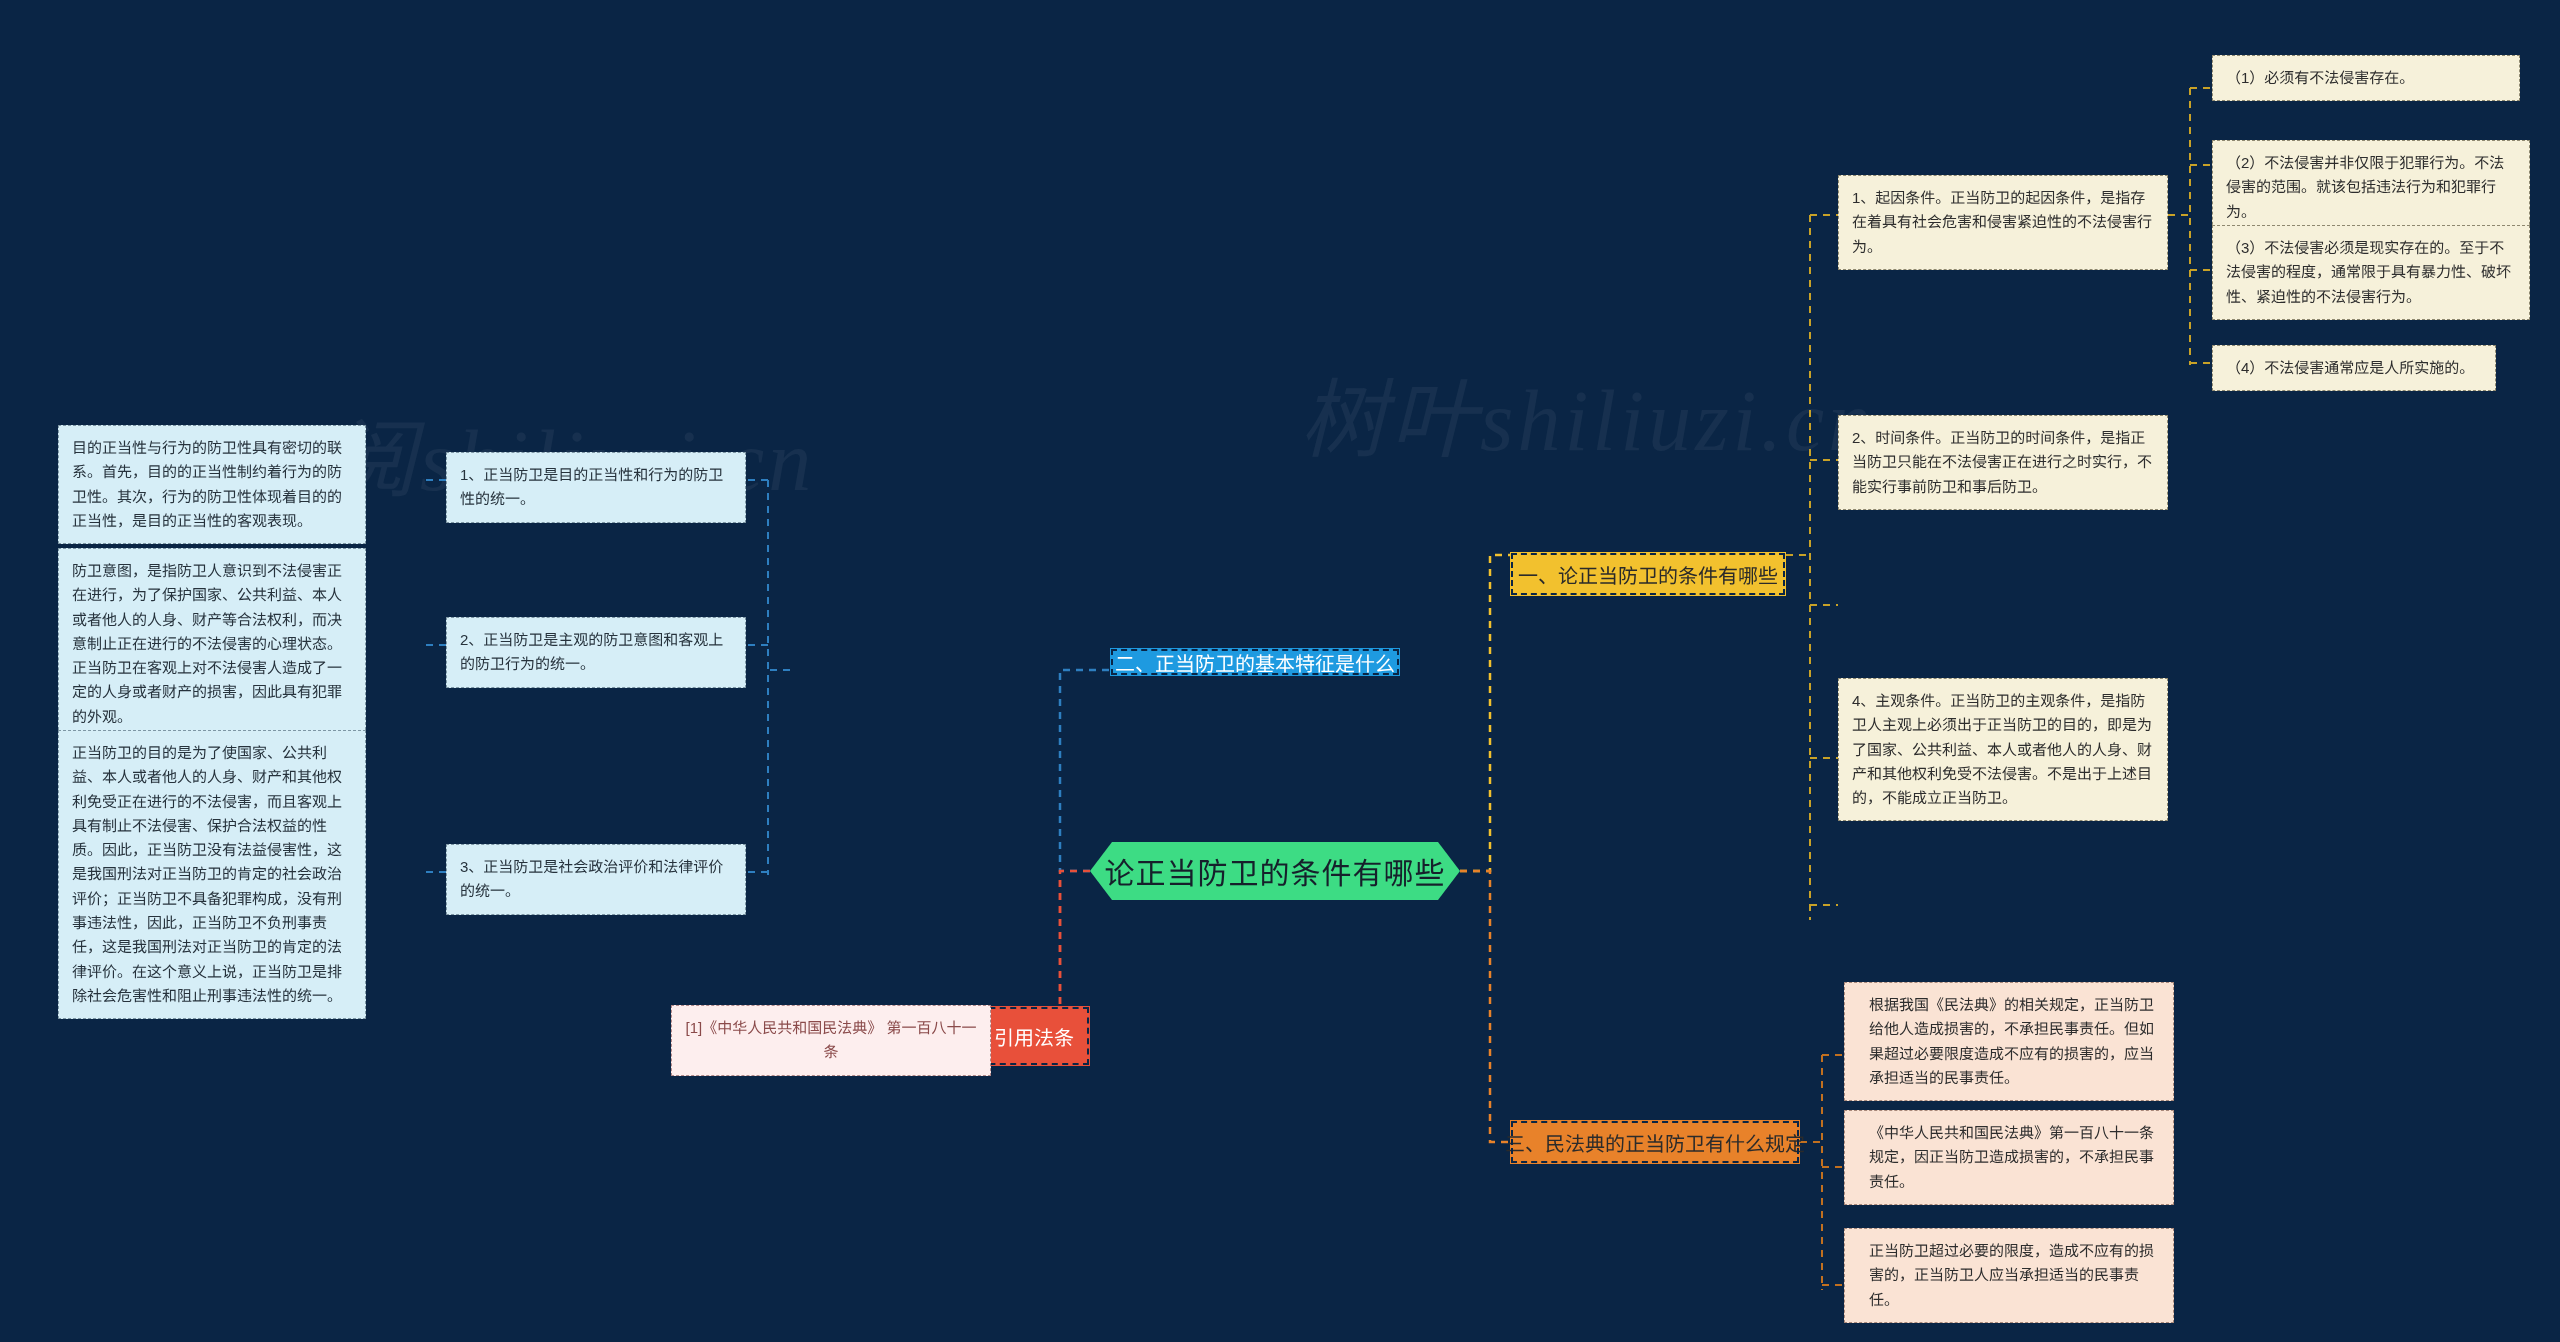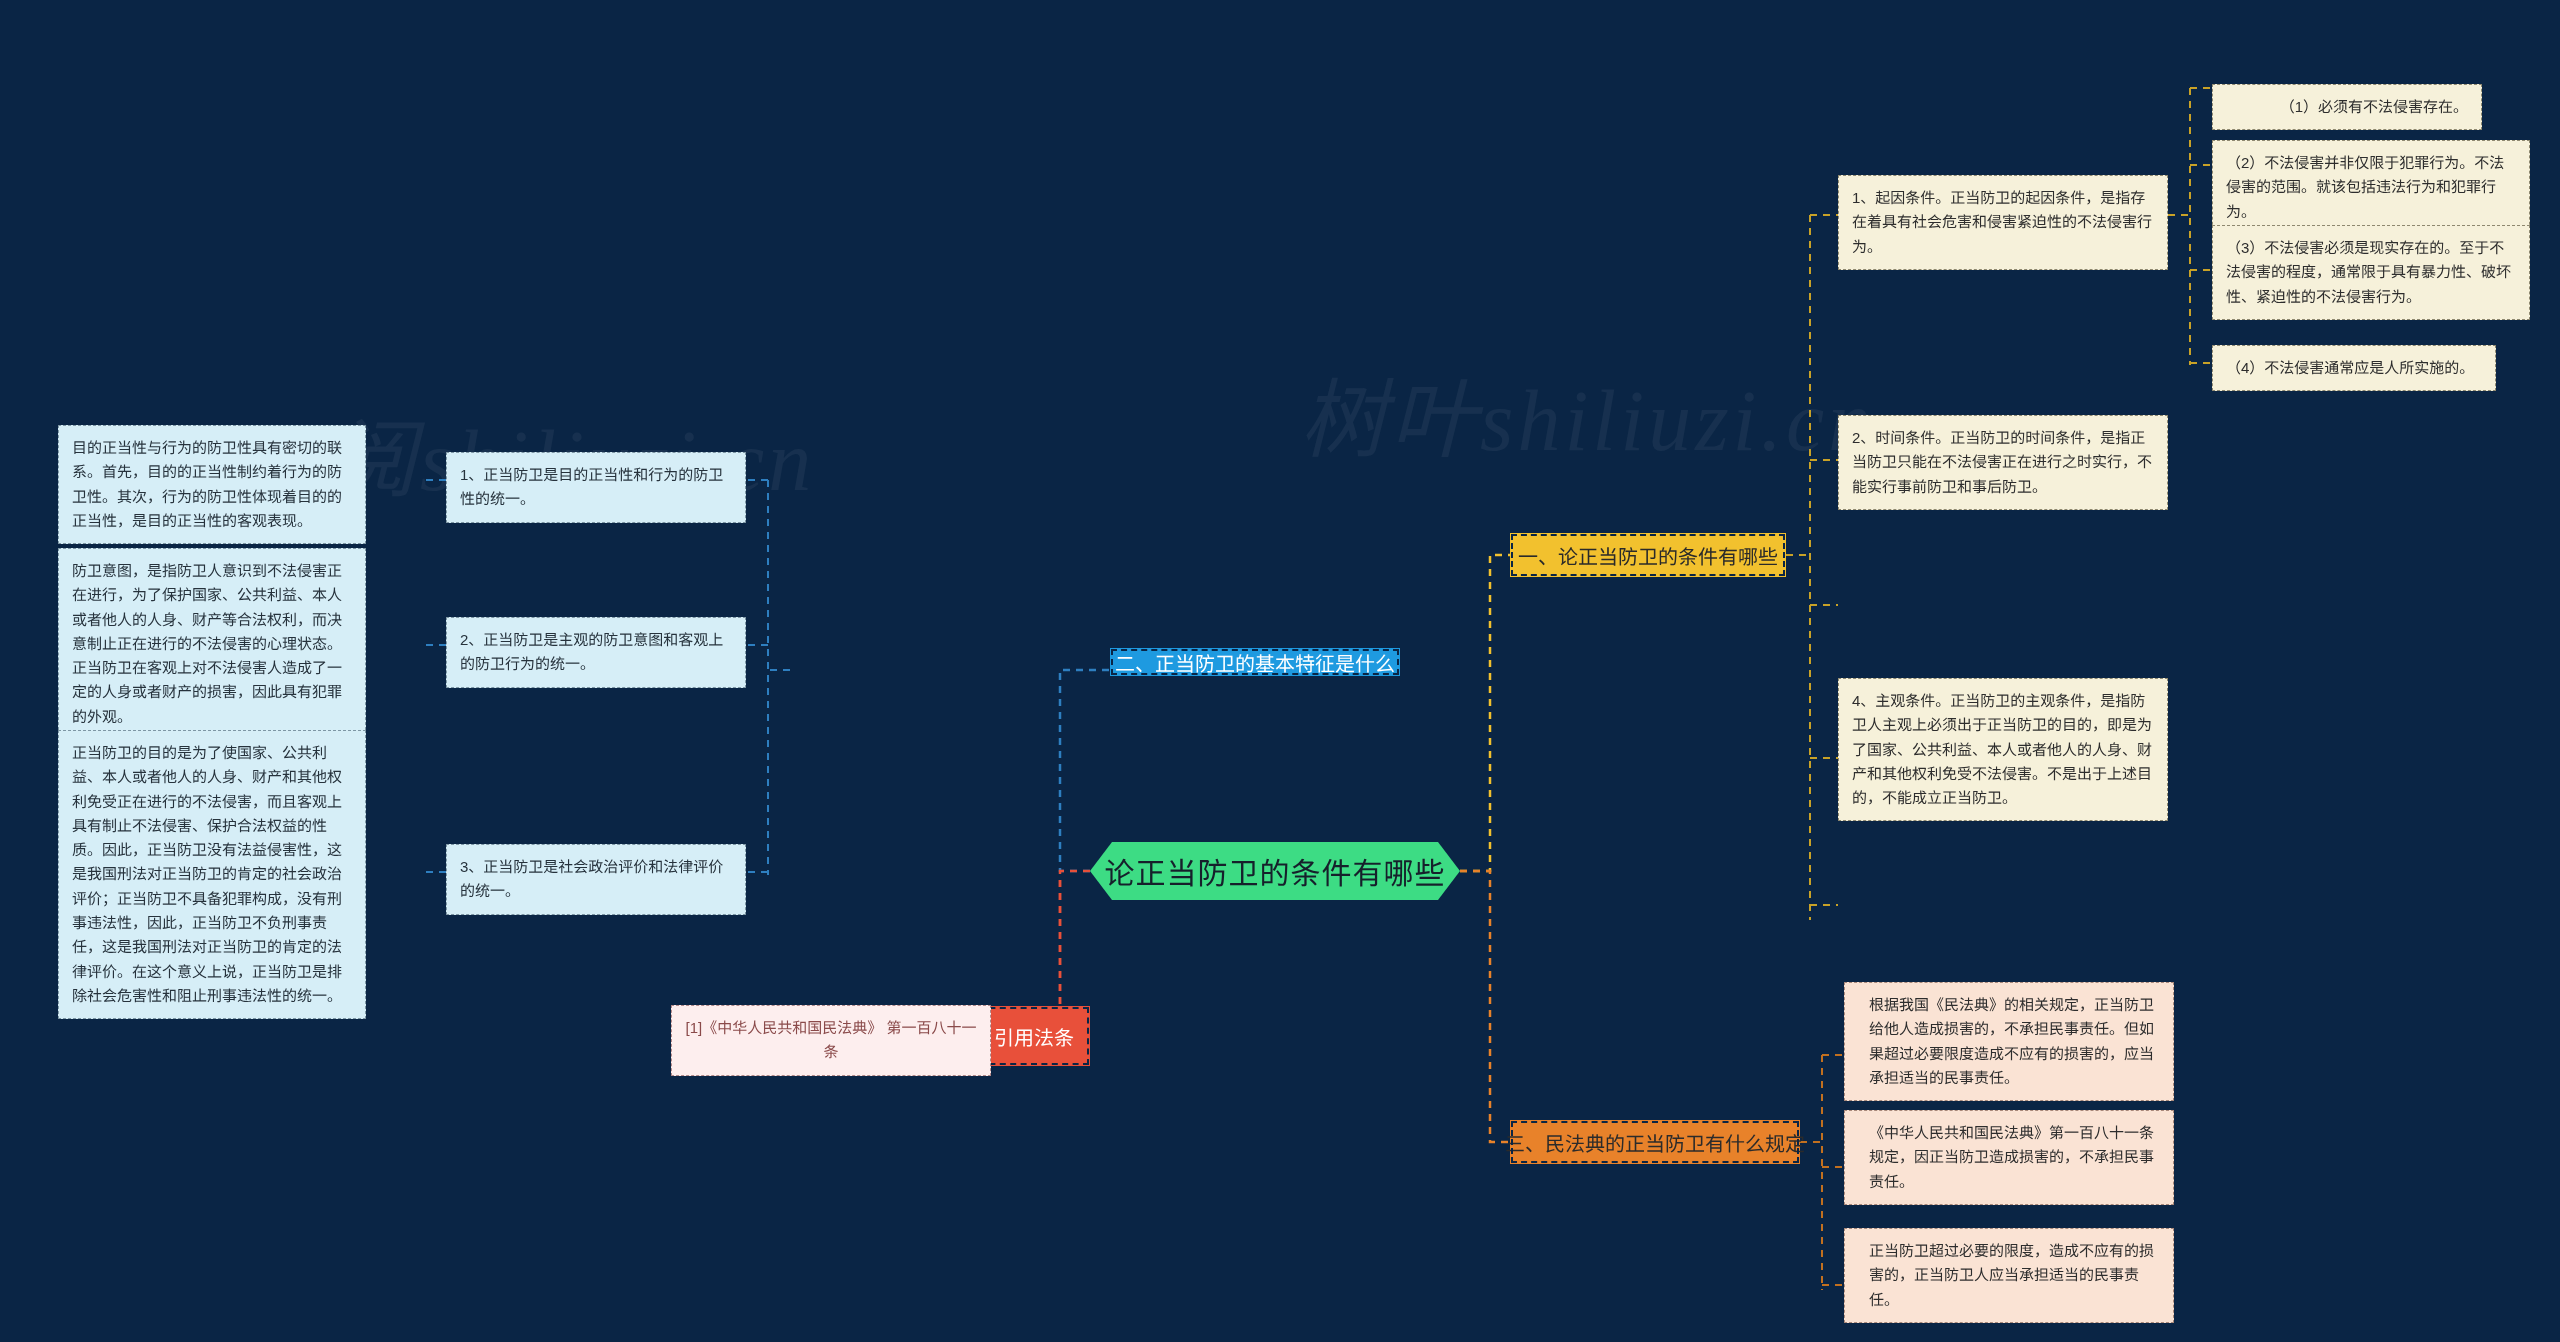--- a/index.html
+++ b/index.html
@@ -110,27 +110,27 @@
     <path d="M446 645 L424 645" stroke="#2e7fc0" stroke-width="2" stroke-dasharray="7 6" fill="none"></path>
     <path d="M446 872 L424 872" stroke="#2e7fc0" stroke-width="2" stroke-dasharray="7 6" fill="none"></path>
 
     <path d="M978 1028 L956 1028" stroke="#e8503a" stroke-width="2" stroke-dasharray="7 6" fill="none"></path>
 
     <path d="M1060 880 L1060 1030" stroke="#e8503a" stroke-width="2.5" stroke-dasharray="7 6" fill="none"></path>
   </svg>
 
   <div class="node root" style="left:1090px;top:842px;width:370px;height:58px;">论正当防卫的条件有哪些</div>
 
-  <div class="node chip chip-yellow" style="left:1510px;top:533px;width:276px;height:44px;">一、论正当防卫的条件有哪些</div>
+  <div class="node chip chip-yellow" style="left:1510px;top:552px;width:276px;height:44px;">一、论正当防卫的条件有哪些</div>
 
   <div class="node leaf leaf-cream" style="left:1838px;top:175px;width:330px;">1、起因条件。正当防卫的起因条件，是指存在着具有社会危害和侵害紧迫性的不法侵害行为。</div>
   <div class="node leaf leaf-cream" style="left:1838px;top:415px;width:330px;">2、时间条件。正当防卫的时间条件，是指正当防卫只能在不法侵害正在进行之时实行，不能实行事前防卫和事后防卫。</div>
   <div class="node leaf leaf-cream" style="left:1838px;top:678px;width:330px;">4、主观条件。正当防卫的主观条件，是指防卫人主观上必须出于正当防卫的目的，即是为了国家、公共利益、本人或者他人的人身、财产和其他权利免受不法侵害。不是出于上述目的，不能成立正当防卫。</div>
 
-  <div class="node leaf leaf-cream" style="left:2212px;top:84px;width:270px;text-align:right;">（1）必须有不法侵害存在。</div>
+  <div class="node leaf leaf-cream" style="left:2212px;top:55px;width:308px;">（1）必须有不法侵害存在。</div>
   <div class="node leaf leaf-cream" style="left:2212px;top:140px;width:318px;">（2）不法侵害并非仅限于犯罪行为。不法侵害的范围。就该包括违法行为和犯罪行为。</div>
   <div class="node leaf leaf-cream" style="left:2212px;top:225px;width:318px;">（3）不法侵害必须是现实存在的。至于不法侵害的程度，通常限于具有暴力性、破坏性、紧迫性的不法侵害行为。</div>
   <div class="node leaf leaf-cream" style="left:2212px;top:345px;width:284px;">（4）不法侵害通常应是人所实施的。</div>
 
   <div class="node chip chip-blue" style="left:1110px;top:648px;width:290px;height:28px;">二、正当防卫的基本特征是什么</div>
 
   <div class="node leaf leaf-sky" style="left:446px;top:452px;width:300px;">1、正当防卫是目的正当性和行为的防卫性的统一。</div>
   <div class="node leaf leaf-sky" style="left:446px;top:617px;width:300px;">2、正当防卫是主观的防卫意图和客观上的防卫行为的统一。</div>
   <div class="node leaf leaf-sky" style="left:446px;top:844px;width:300px;">3、正当防卫是社会政治评价和法律评价的统一。</div>
 

